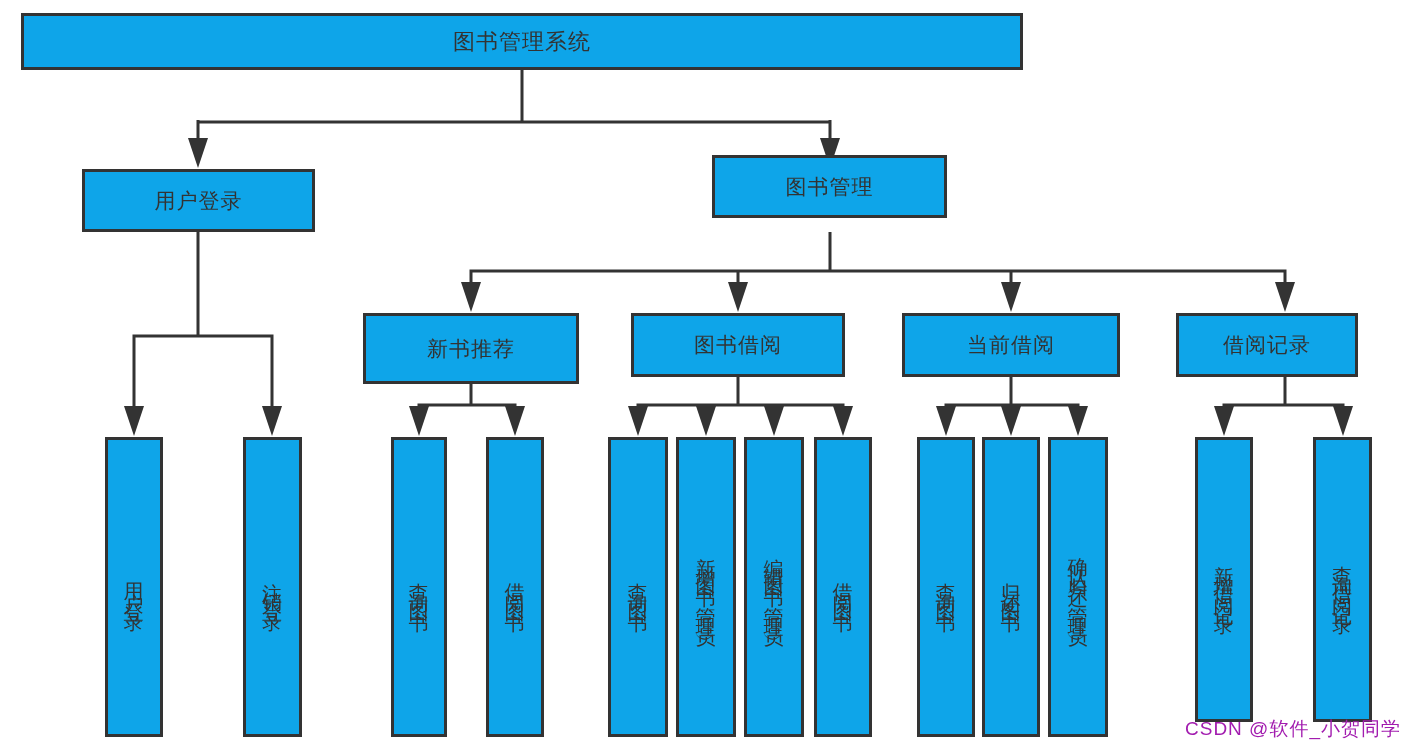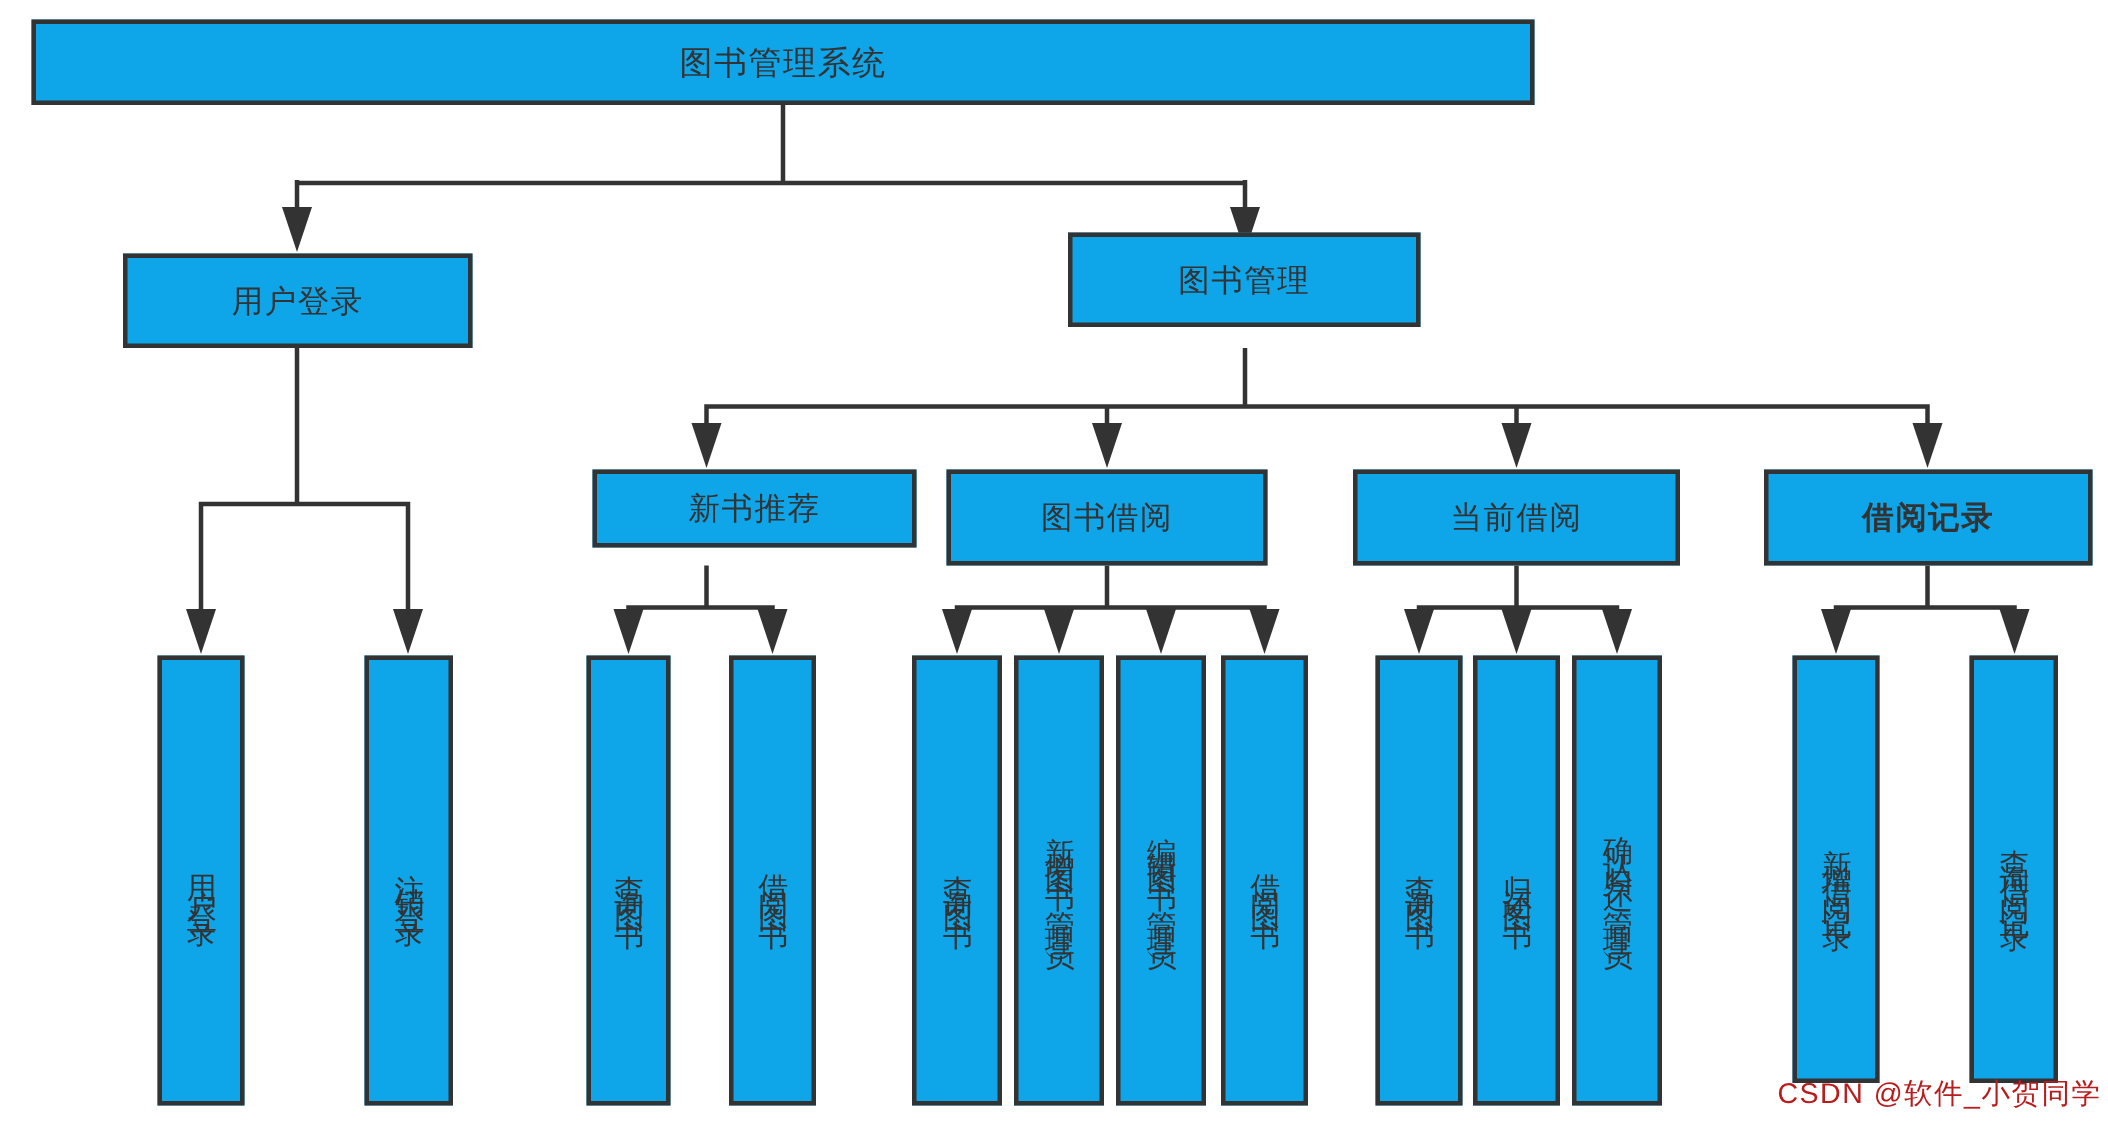--- a/index.html
+++ b/index.html
@@ -29,42 +29,42 @@
     font-size:20px;
     letter-spacing:10px;
     line-height:1;
     color:#333333;
     white-space:nowrap;
   }
   
   .n-root            {left:21px;  top:13px;  width:1002px; height:57px;}
   .n-user-login      {left:82px;  top:169px; width:233px;  height:63px;}
   .n-book-mgmt       {left:712px; top:155px; width:235px;  height:63px;}
-  .n-new-book-rec    {left:363px; top:313px; width:216px;  height:52px;margin-left:32px;}
+  .n-new-book-rec    {left:363px; top:313px; width:216px;  height:71px;}
   .n-book-borrow     {left:631px; top:313px; width:214px;  height:64px;}
   .n-current-borrow  {left:902px; top:313px; width:218px;  height:64px;}
-  .n-borrow-record   {left:1176px;top:313px; width:219px;  height:64px;font-weight:bold;}
+  .n-borrow-record   {left:1176px;top:313px; width:182px;  height:64px;}
   .n-ul-user-login   {left:105px; top:437px; width:58px;   height:300px;}
   .n-ul-logout       {left:243px; top:437px; width:59px;   height:300px;}
   .n-nbr-query       {left:391px; top:437px; width:56px;   height:300px;}
   .n-nbr-borrow      {left:486px; top:437px; width:58px;   height:300px;}
   .n-bb-query        {left:608px; top:437px; width:60px;   height:300px;}
   .n-bb-add          {left:676px; top:437px; width:60px;   height:300px;}
   .n-bb-edit         {left:744px; top:437px; width:60px;   height:300px;}
   .n-bb-borrow       {left:814px; top:437px; width:58px;   height:300px;}
   .n-cb-query        {left:917px; top:437px; width:58px;   height:300px;}
   .n-cb-return       {left:982px; top:437px; width:58px;   height:300px;}
   .n-cb-confirm      {left:1048px;top:437px; width:60px;   height:300px;}
   .n-br-add          {left:1195px;top:437px; width:58px;   height:285px;}
   .n-br-query        {left:1313px;top:437px; width:59px;   height:285px;}
   #watermark{
     position:absolute;
     left:1185px; top:716px;
     font-size:19px;
-    color:#b91c1c;
+    color:#a21caf;
     letter-spacing:1px;
     z-index:5;
     white-space:nowrap;
   }
 </style>
 </head>
 <body>
 
 <div id="canvas">
 

